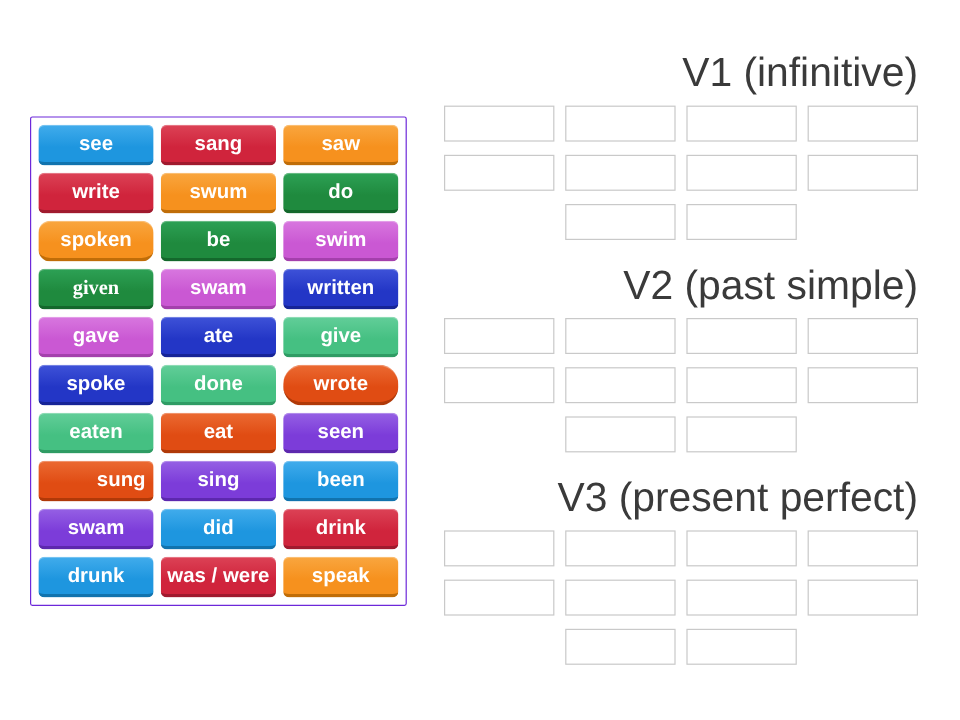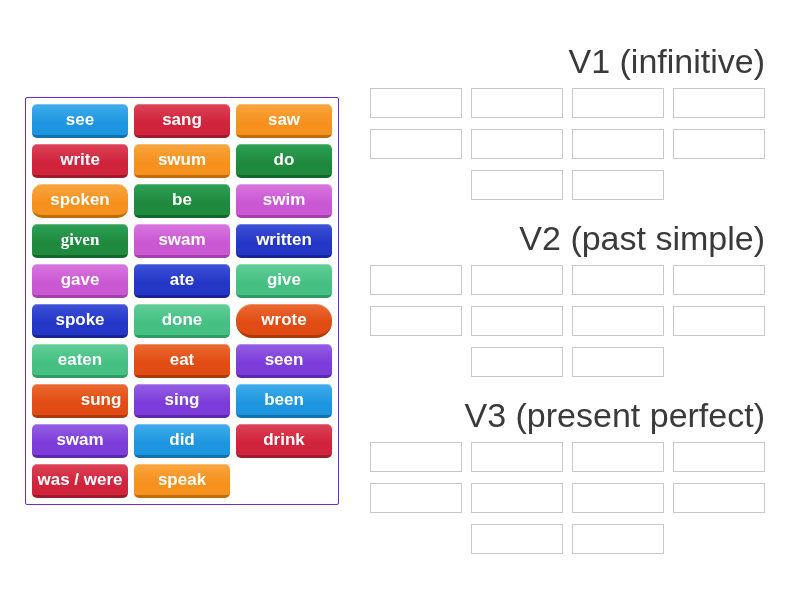--- a/index.html
+++ b/index.html
@@ -104,20 +104,21 @@
       <div class="tile" style="background: linear-gradient(rgb(235, 106, 50) 0%, rgb(224, 76, 19) 60%); border-bottom-color: rgb(176, 57, 8); border-radius: 16px;">wrote</div>
       <div class="tile" style="background: linear-gradient(rgb(98, 206, 153) 0%, rgb(69, 192, 130) 60%); border-bottom-color: rgb(47, 156, 100);">eaten</div>
       <div class="tile" style="background: linear-gradient(rgb(235, 106, 50) 0%, rgb(224, 76, 19) 60%); border-bottom-color: rgb(176, 57, 8);">eat</div>
       <div class="tile" style="background: linear-gradient(rgb(149, 96, 228) 0%, rgb(124, 60, 217) 60%); border-bottom-color: rgb(93, 40, 174);">seen</div>
       <div class="tile" style="background: linear-gradient(rgb(235, 106, 50) 0%, rgb(224, 76, 19) 60%); border-bottom-color: rgb(176, 57, 8); padding-left: 42px;">sung</div>
       <div class="tile" style="background: linear-gradient(rgb(149, 96, 228) 0%, rgb(124, 60, 217) 60%); border-bottom-color: rgb(93, 40, 174);">sing</div>
       <div class="tile" style="background: linear-gradient(rgb(65, 172, 236) 0%, rgb(30, 150, 223) 60%); border-bottom-color: rgb(17, 115, 174);">been</div>
       <div class="tile" style="background: linear-gradient(rgb(149, 96, 228) 0%, rgb(124, 60, 217) 60%); border-bottom-color: rgb(93, 40, 174);">swam</div>
       <div class="tile" style="background: linear-gradient(rgb(65, 172, 236) 0%, rgb(30, 150, 223) 60%); border-bottom-color: rgb(17, 115, 174);">did</div>
       <div class="tile" style="background: linear-gradient(rgb(220, 66, 86) 0%, rgb(208, 36, 60) 60%); border-bottom-color: rgb(160, 26, 46);">drink</div>
+      <div class="tile" style="background: linear-gradient(rgb(65, 172, 236) 0%, rgb(30, 150, 223) 60%); border-bottom-color: rgb(17, 115, 174);">drunk</div>
       <div class="tile" style="background: linear-gradient(rgb(220, 66, 86) 0%, rgb(208, 36, 60) 60%); border-bottom-color: rgb(160, 26, 46);">was / were</div>
       <div class="tile" style="background: linear-gradient(rgb(249, 166, 63) 0%, rgb(246, 145, 30) 60%); border-bottom-color: rgb(192, 109, 8); text-align: right;">speak</div>
     </div>
   <div class="groups" id="groups-column">
       <section class="group">
         <h2 class="group-title">V1 (infinitive)</h2>
         <div class="slot-row">
           <div class="slot"></div>
           <div class="slot"></div>
           <div class="slot"></div>

